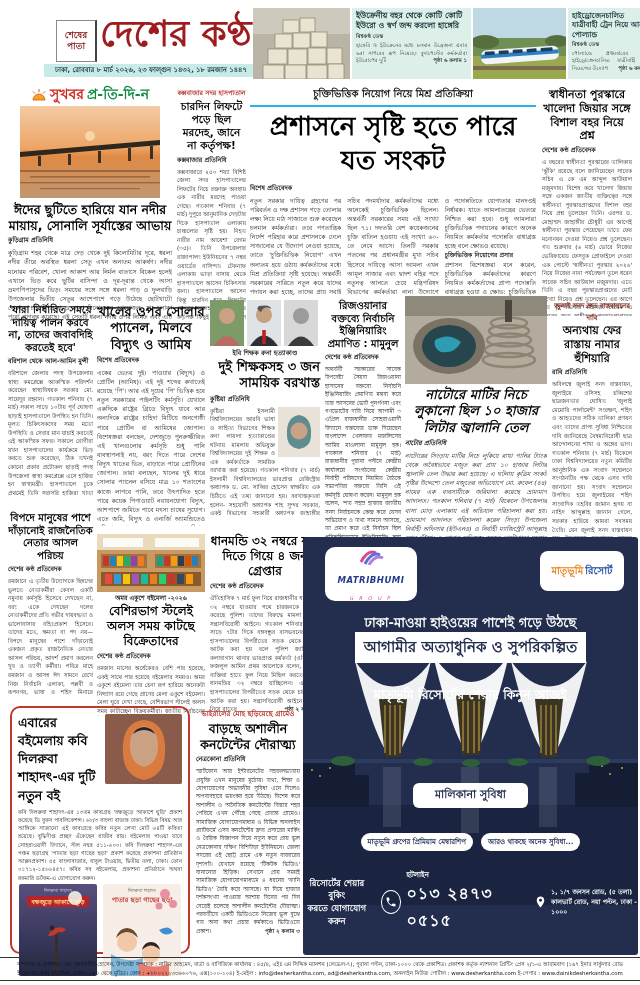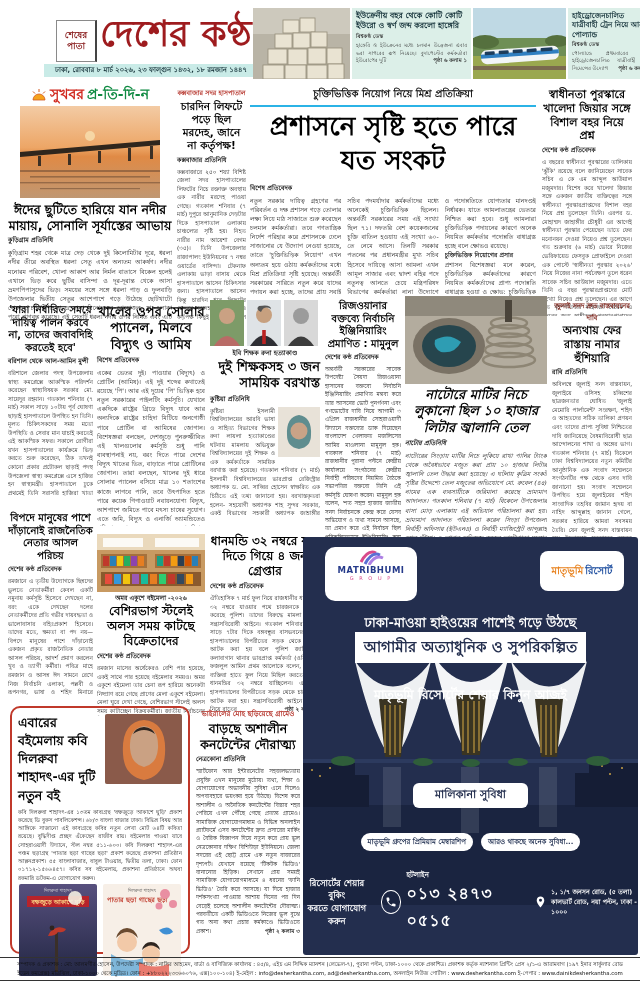--- a/index.html
+++ b/index.html
@@ -378,21 +378,21 @@
         <div style="position:absolute;top:12px;left:8px;right:8px;background:#b8232a;color:#ffe08a;font-weight:bold;font-size:6px;text-align:center;padding:2px 1px;line-height:1.3;">বক্ষজুড়ে আকাশে ঘুড়ি</div>
         <svg width="78" height="92" viewBox="0 0 78 92" style="position:absolute;left:0;top:0;">
           <circle cx="56" cy="14" r="7" fill="#f4f0e2" opacity="0.9"></circle>
           <rect x="36" y="48" width="3" height="40" fill="#3a2f28"></rect>
           <path d="M37 44 q-6 2 -8 8 q8 0 10 -4 q6 1 8 -3 q-6 -3 -10 -1z" fill="#c0392b"></path>
           <circle cx="33" cy="44" r="2.4" fill="#2e2520"></circle>
         </svg>
       </div>
       <div class="cover" style="background:#f7efe7;">
         <div style="position:absolute;top:4px;left:0;right:0;text-align:center;font-size:4.5px;color:#555;">দিলরুবা শাহাদৎ</div>
-        <div style="position:absolute;top:12px;left:4px;right:4px;color:#c0392b;font-weight:bold;font-size:6.5px;line-height:1.3;">পাতার ছড়া গাছের ছড়া</div>
+        <div style="position:absolute;top:12px;left:4px;right:4px;color:#c0392b;font-weight:bold;font-size:6.5px;text-align:center;line-height:1.3;">পাতার ছড়া গাছের ছড়া</div>
         <svg width="78" height="92" viewBox="0 0 78 92" style="position:absolute;left:0;top:0;">
           <g fill="#e98fa2">
               <circle cx="62" cy="10" r="5"></circle>
               <circle cx="70" cy="20" r="4"></circle>
               <circle cx="56" cy="22" r="3.5"></circle>
             </g>
           <path d="M56 46 q10 -6 14 2 q-8 6 -14 -2z" fill="#3f8fd4"></path>
           <circle cx="24" cy="58" r="10" fill="#f2c9a8"></circle>
             <path d="M13 54 q11 -12 22 0 q-3 -10 -11 -10 q-8 0 -11 10z" fill="#6b4a2f"></path>
           <circle cx="48" cy="70" r="9" fill="#f2c9a8"></circle>
@@ -473,21 +473,21 @@
           <ellipse cx="295" cy="106" rx="12" ry="5"></ellipse>
           <ellipse cx="168" cy="108" rx="9" ry="4"></ellipse>
         </g>
       <g fill="#e8ecf2" opacity="0.12">
           <rect x="80" y="112" width="18" height="60"></rect>
           <rect x="158" y="112" width="18" height="66"></rect>
           <rect x="236" y="112" width="18" height="60"></rect>
         </g>
     </svg>
 
-    <div style="position:absolute;left:22px;top:10px;width:92px;height:54px;background:#fff;border-radius:10px;display:flex;flex-direction:column;align-items:center;justify-content:flex-start;">
+    <div style="position:absolute;left:22px;top:10px;width:92px;height:54px;background:#fff;border-radius:10px;display:flex;flex-direction:column;align-items:center;justify-content:space-between;font-style:italic;">
       <svg width="26" height="18" viewBox="0 0 26 18">
           <g stroke-width="3" fill="none">
             <path d="M3 15 Q10 2 18 6" stroke="#d84a8b"></path>
             <path d="M7 17 Q14 4 22 8" stroke="#5b6fd4"></path>
             <path d="M11 18 Q17 7 25 11" stroke="#8a4ad8" opacity="0.7"></path>
           </g>
         </svg>
       <div style="font-size:8.5px;font-weight:bold;color:#253a8a;letter-spacing:0.5px;">MATRIBHUMI</div>
       <div style="font-size:5px;color:#d84a8b;letter-spacing:2px;">G R O U P</div>
     </div>

